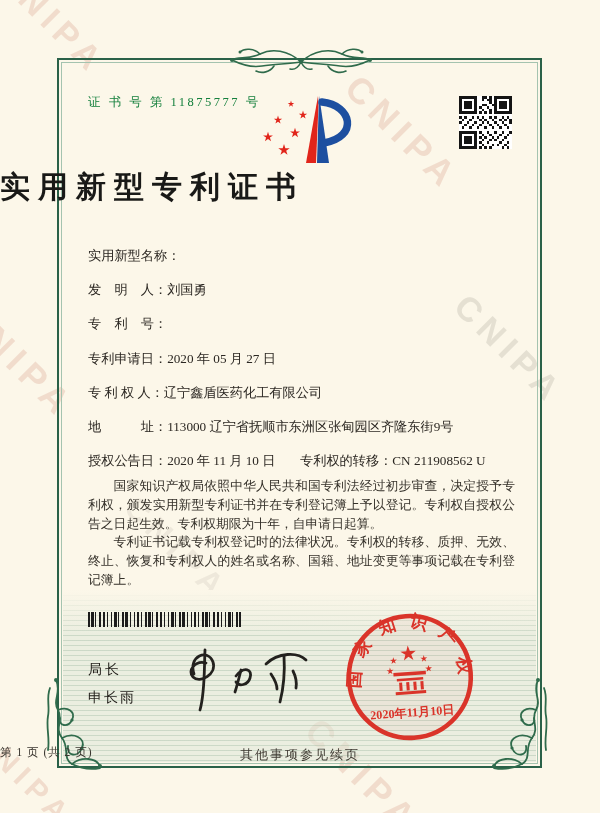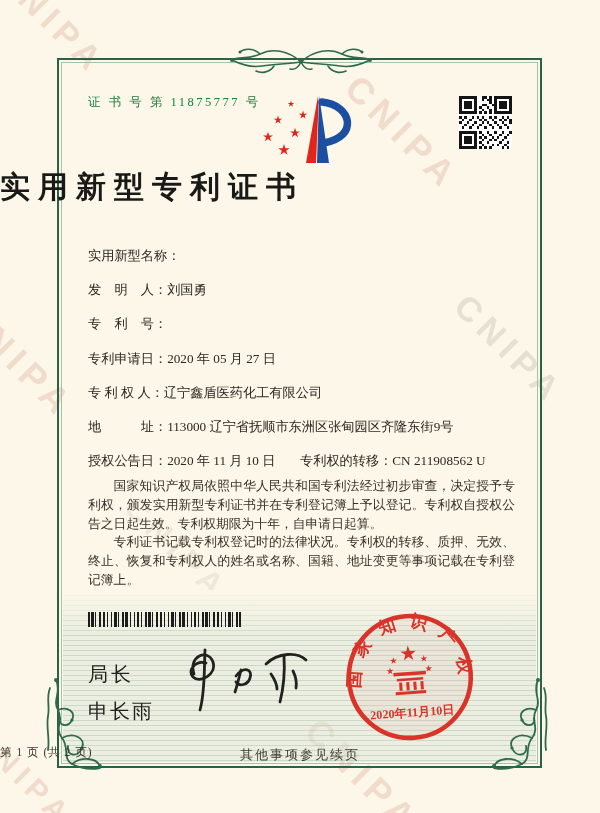--- a/index.html
+++ b/index.html
@@ -52,21 +52,21 @@
     left:88px;top:477px;width:427px;z-index:3;
     font-size:12.8px;line-height:18.8px;text-align:justify;color:#35312a;
   }
   .legal p{margin:0;text-indent:2em;}
   .barcode{left:88px;top:612px;width:153px;height:15px;z-index:3;
     background:repeating-linear-gradient(90deg,
       #1c1c1c 0 1.6px, rgba(0,0,0,0) 1.6px 3.2px,
       #1c1c1c 3.2px 5.8px, rgba(0,0,0,0) 5.8px 7.4px,
       #1c1c1c 7.4px 8.4px, rgba(0,0,0,0) 8.4px 11.4px);
   }
-  .officer{left:88px;top:661px;z-index:3;font-size:20px;color:#24211c;}
+  .officer{left:88px;top:661px;z-index:3;font-size:14px;color:#24211c;}
   .officer .o-title{margin-bottom:10px;letter-spacing:3px;}
   .officer .o-name{letter-spacing:2px;text-align:center;}
   .signature{left:178px;top:638px;z-index:3;}
   .seal{left:344px;top:611px;z-index:4;transform:rotate(-4deg);}
   .page-info{
     left:0;top:745px;width:600px;text-align:left;z-index:3;
     font-size:11.5px;letter-spacing:1px;color:#3a362f;
   }
   .cont-note{
     left:0;top:746px;width:600px;text-align:center;z-index:3;

